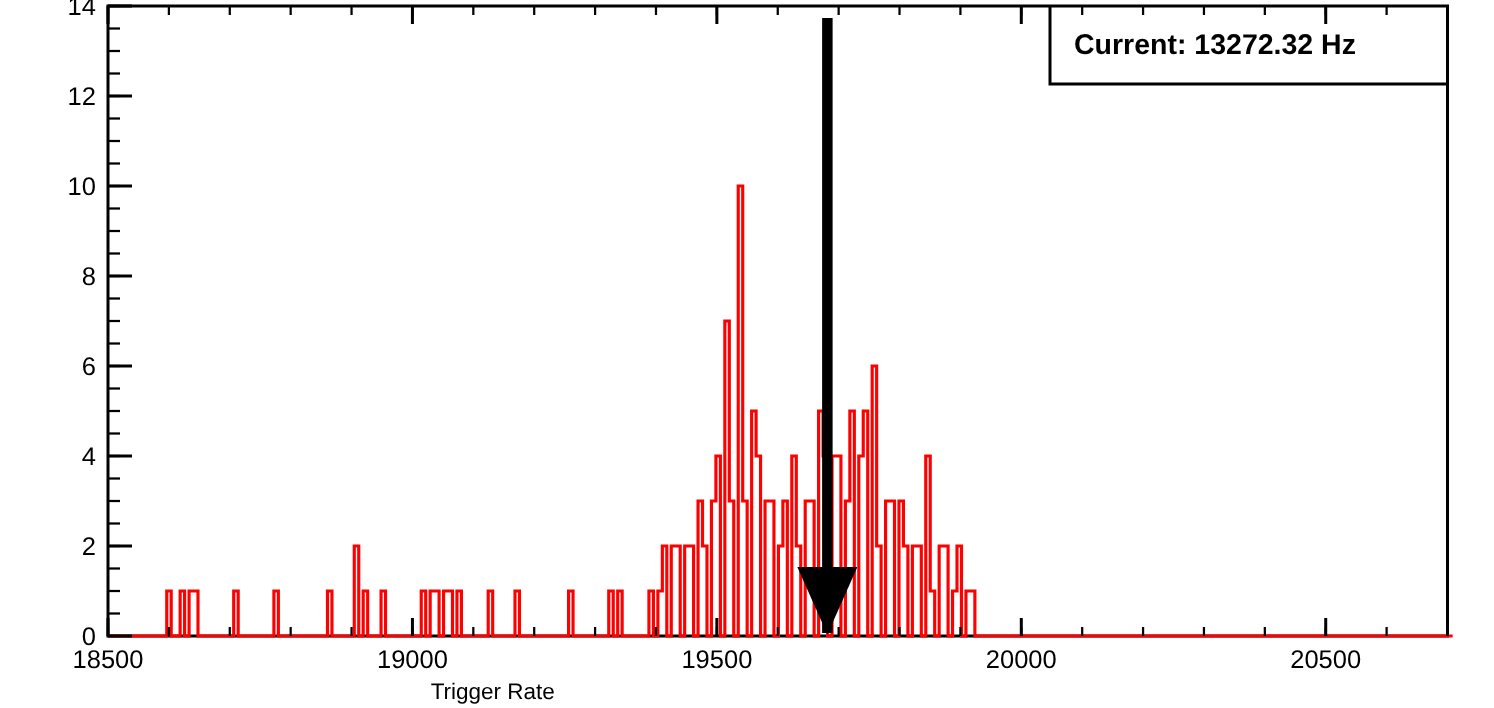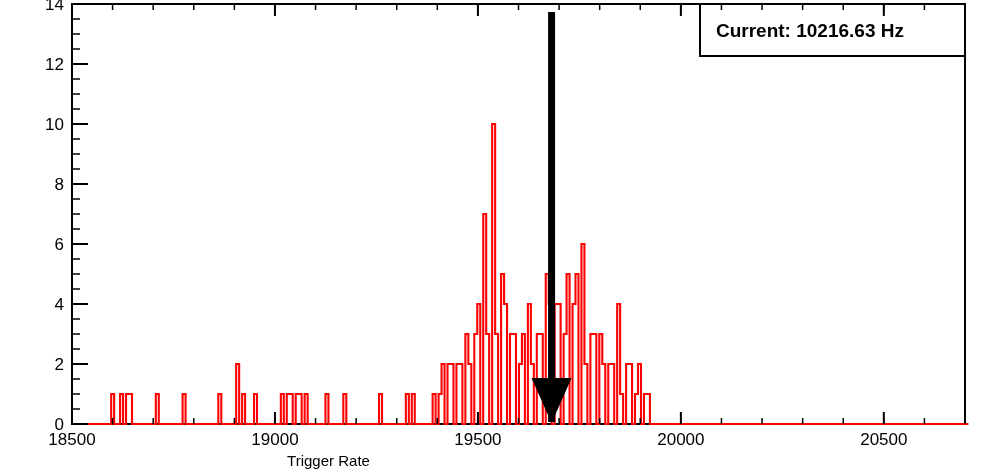--- a/index.html
+++ b/index.html
@@ -134,14 +134,14 @@
         <text x="64" y="310" text-anchor="end" class="ylab">4</text>
         <text x="64" y="250" text-anchor="end" class="ylab">6</text>
         <text x="64" y="190" text-anchor="end" class="ylab">8</text>
         <text x="64" y="130" text-anchor="end" class="ylab">10</text>
         <text x="64" y="70" text-anchor="end" class="ylab">12</text>
         <text x="64" y="10" text-anchor="end" class="ylab">14</text>
         <text x="328.5" y="466" text-anchor="middle" class="axis-title">Trigger Rate</text>
       </g>
   </svg>
 
-  <div id="stat-title" style="left: 716px; top: 20px;">Current: 10216.63 Hz</div>
+  <div id="stat-title" style="left: 716px; top: 20px;">Current: 13272.32 Hz</div>
 </div>
 
 </body></html>

